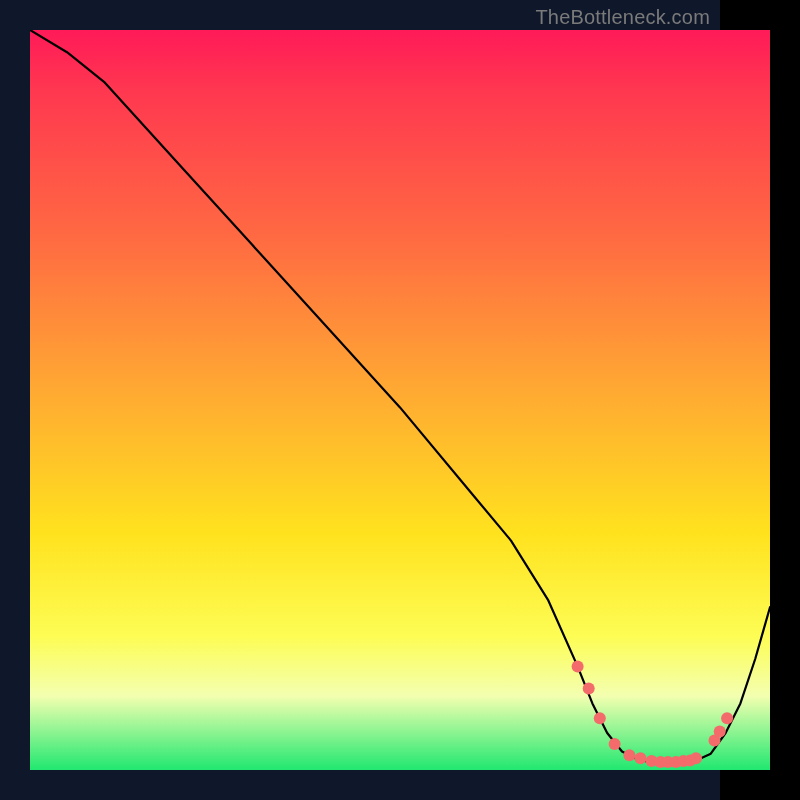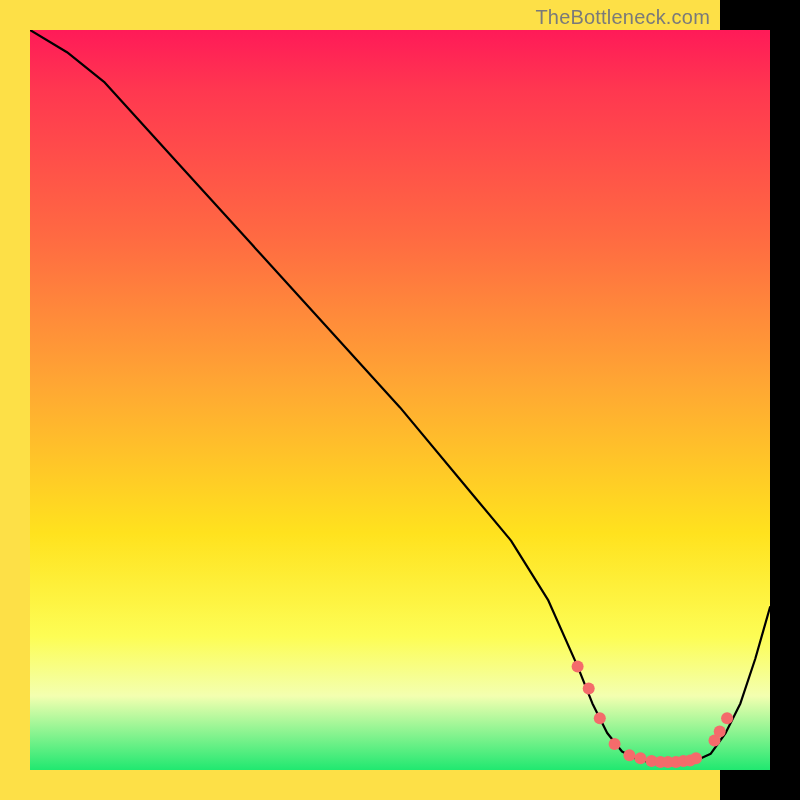--- a/index.html
+++ b/index.html
@@ -8,21 +8,21 @@
     width: 800px;
     height: 800px;
     background: #000;
     font-family: Arial, Helvetica, sans-serif;
     overflow: hidden;
   }
   .frame {
     position: relative;
     width: 720px;
     height: 800px;
-    background: #fde047;
+    background: #0f172a;
     text-decoration: underline;
   }
   .plot {
     position: absolute;
     left: 30px;
     top: 30px;
     width: 740px;
     height: 740px;
     overflow: hidden;
   }

